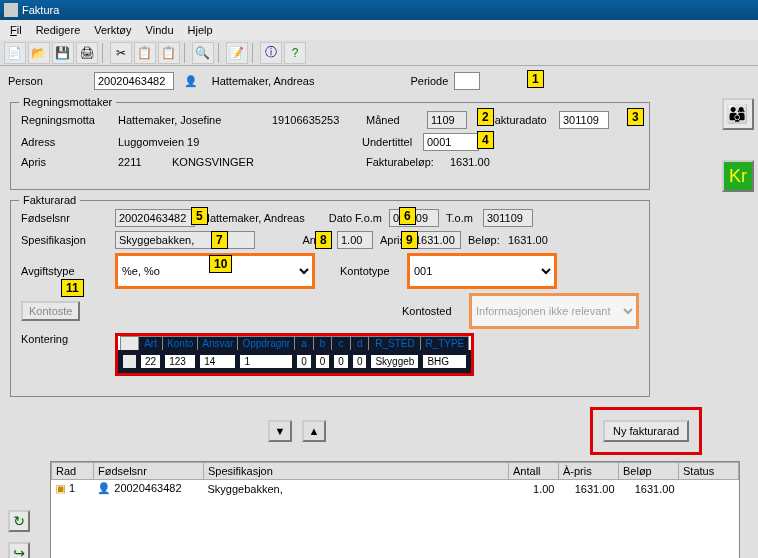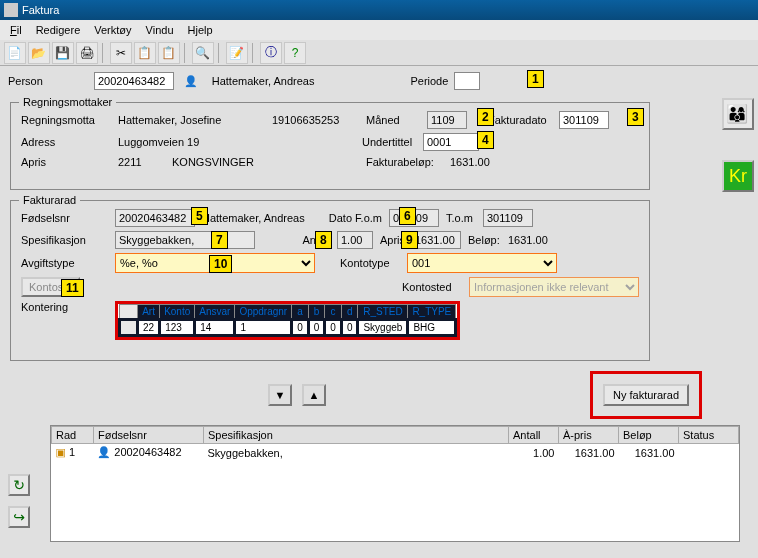--- a/index.html
+++ b/index.html
@@ -44,41 +44,41 @@
 .anno { position: absolute; background: #ffe600; font-weight: bold; padding: 1px 4px; border: 1px solid #000; font-size: 12px; z-index: 100; }
 
 
 .side-icons { position: absolute; right: 4px; top: 2px; display: flex; flex-direction: column; gap: 30px; }
 .side-btn { width: 32px; height: 32px; border: 2px outset #ccc; background: #e8e8e8; display: flex; align-items: center; justify-content: center; font-size: 18px; }
 
 
 .kont-table { border: 3px solid #d00; display: inline-block; }
 .kont-table table { border-collapse: collapse; background: #fff; }
 .kont-table th { background: #0f172a; border: 1px solid #888; padding: 1px 4px; color: #0066cc; font-weight: normal; font-size: 10px; }
-.kont-table td { border: 3px solid #0f172a; padding: 1px 4px; background: #fff; font-size: 10px; }
+.kont-table td { border: 5px solid #0f172a; padding: 1px 4px; background: #fff; font-size: 10px; }
 .kont-table .rowhdr { background: #e8e8e8; width: 18px; }
 
 
 .navrow { display: flex; align-items: center; justify-content: flex-end; gap: 6px; margin: 6px 0; padding-right: 8px; }
 .nav-btn { width: 24px; height: 22px; border: 2px outset #ccc; background: #e0e0e0; display: flex; align-items: center; justify-content: center; }
 .ny-btn { border: 3px solid #d00; padding: 10px; }
 .ny-btn button { padding: 3px 8px; border: 2px outset #ccc; background: #e8e8e8; cursor: pointer; }
 
 
 .bottom-grid { border: 1px solid #888; background: #fff; margin: 0 8px 0 40px; }
 .bottom-grid table { width: 100%; border-collapse: collapse; }
 .bottom-grid th { background: #e0e0e0; border: 1px solid #aaa; padding: 2px 4px; text-align: left; font-weight: normal; }
 .bottom-grid td { padding: 2px 4px; }
 .bottom-grid .filler { height: 80px; }
 
 
 .left-icons { position: absolute; left: 8px; bottom: 20px; display: flex; flex-direction: column; gap: 10px; }
 .left-icon { width: 22px; height: 22px; border: 2px outset #ccc; background: #e8e8e8; display: flex; align-items: center; justify-content: center; font-size: 14px; color: #060; }
 
-select.combo { height: 20px; border: 1px solid #f97316; background: #fef9c3; }
+select.combo { height: 36px; border: 3px solid #f97316; background: #ffffff; }
 </style>
 </head>
 <body>
 
 <div class="titlebar">
   <span class="icon"></span>
   <span>Faktura</span>
 </div>
 
 <div class="menubar">

